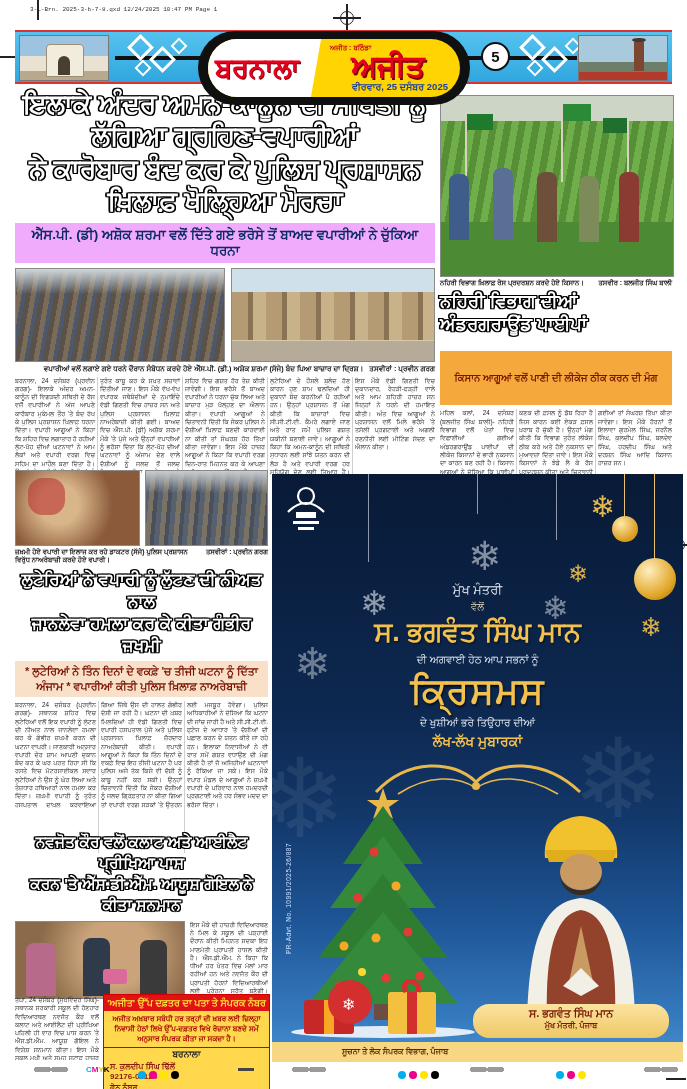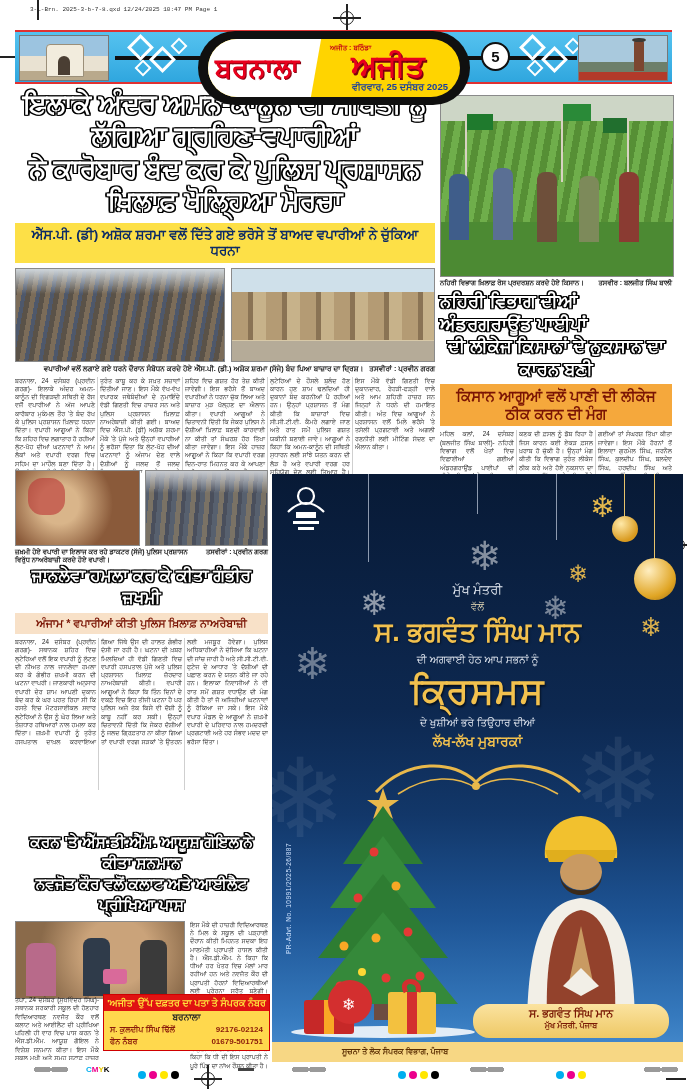--- a/index.html
+++ b/index.html
@@ -46,21 +46,21 @@
     display:flex;align-items:center;}
   #nameplate{position:absolute;right:14px;bottom:24px;width:196px;height:34px;background:linear-gradient(180deg,#fbe3a0,#eec865);
     border-radius:16px;text-align:center;line-height:1.25;padding-top:3px;box-sizing:border-box;}
   #advt-no{position:absolute;left:-54px;bottom:160px;transform:rotate(-90deg);transform-origin:center;
     font-size:6.5px;color:#cfe3ff;letter-spacing:.5px;width:140px;text-align:center;}
   
   #cbox{position:absolute;left:88px;top:162px;width:165px;background:#ffd84d;border:1.6px solid #cf0000;}
   #cbox-title{background:#e01212;color:#ffe23c;font-weight:bold;font-size:9.5px;text-align:center;padding:2px 1px;}
   #cbox-note{font-size:7.3px;color:#a50000;font-weight:bold;text-align:center;padding:3px 4px;border-bottom:1.2px solid #cf0000;line-height:1.35;}
   #cbox-city{font-weight:bold;font-size:9px;color:#222;text-align:center;padding:1px 0;}
-  .cbox-row{display:flex;justify-content:space-between;font-size:8px;font-weight:bold;color:#8a1a0a;padding:1px 6px;}
+  .cbox-row{display:flex;justify-content:space-between;font-size:8px;font-weight:bold;color:#8a1a0a;padding:1px 6px;flex-direction:column;}
   
   .grayc{position:absolute;top:4px;width:34px;height:7px;background:
      radial-gradient(ellipse at 25% 50%,#9a9a9a 0 45%,transparent 46%),
      radial-gradient(ellipse at 75% 50%,#9a9a9a 0 45%,transparent 46%);}
   .dots span{display:inline-block;width:8px;height:8px;border-radius:50%;margin-right:3px;}
   .cross{position:absolute;width:20px;height:20px;}
   .cross::before,.cross::after{content:"";position:absolute;background:#222;}
   .cross::before{left:9px;top:-4px;width:1.5px;height:28px;}
   .cross::after{top:9px;left:-4px;height:1.5px;width:28px;}
   .cross i{position:absolute;left:3px;top:3px;width:12px;height:12px;border:1.5px solid #222;border-radius:50%;}
@@ -116,21 +116,21 @@
           <span id="ttl-date">ਵੀਰਵਾਰ, 25 ਦਸੰਬਰ 2025</span>
         </div>
       </div>
     </div>
     <div id="pgnum">5</div>
   </header>
 
   <section class="abs" style="left:15px;top:88px;width:420px;">
     <div class="outline" style="font-size:27px;line-height:1.2;text-align:center;">ਇਲਾਕੇ ਅੰਦਰ ਅਮਨ-ਕਾਨੂੰਨ ਦੀ ਸਥਿਤੀ ਨੂੰ ਲੱਗਿਆ ਗ੍ਰਹਿਣ-ਵਪਾਰੀਆਂ</div>
     <div class="outline" style="font-size:27px;line-height:1.2;text-align:center;">ਨੇ ਕਾਰੋਬਾਰ ਬੰਦ ਕਰ ਕੇ ਪੁਲਿਸ ਪ੍ਰਸ਼ਾਸਨ ਖ਼ਿਲਾਫ਼ ਖੋਲ੍ਹਿਆ ਮੋਰਚਾ</div>
-    <div class="subbar" style="margin-top:5px;background:#fde047;color:#0b2a66;font-size:13.5px;padding:4px 2px;">ਐੱਸ.ਪੀ. (ਡੀ) ਅਸ਼ੋਕ ਸ਼ਰਮਾ ਵਲੋਂ ਦਿੱਤੇ ਗਏ ਭਰੋਸੇ ਤੋਂ ਬਾਅਦ ਵਪਾਰੀਆਂ ਨੇ ਚੁੱਕਿਆ ਧਰਨਾ</div>
+    <div class="subbar" style="margin-top:5px;background:#f0abfc;color:#0b2a66;font-size:13.5px;padding:4px 2px;">ਐੱਸ.ਪੀ. (ਡੀ) ਅਸ਼ੋਕ ਸ਼ਰਮਾ ਵਲੋਂ ਦਿੱਤੇ ਗਏ ਭਰੋਸੇ ਤੋਂ ਬਾਅਦ ਵਪਾਰੀਆਂ ਨੇ ਚੁੱਕਿਆ ਧਰਨਾ</div>
     <div style="display:flex;gap:6px;margin-top:5px;">
       <div class="ph" style="width:208px;height:92px;background:repeating-linear-gradient(100deg,#5a5248 0 5px,#7b6c59 5px 10px,#4e586b 10px 14px),#6a5f52;">
         <div style="position:absolute;left:0;top:0;width:100%;height:28%;background:linear-gradient(180deg,#cfd6db,#cfd6db00);"></div>
       </div>
       <div class="ph" style="flex:1;height:92px;background:linear-gradient(180deg,#cfe0ea 0 26%,#d8c9a8 26% 78%,#b5ab98 78%);">
         <div style="position:absolute;left:0;top:26%;width:100%;height:52%;background:repeating-linear-gradient(90deg,#b49b74 0 16px,#8a7354 16px 21px,#c7b28a 21px 34px);"></div>
       </div>
     </div>
     <div style="display:flex;justify-content:flex-end;margin-top:2px;">
       <span class="cap">ਵਪਾਰੀਆਂ ਵਲੋਂ ਲਗਾਏ ਗਏ ਧਰਨੇ ਦੌਰਾਨ ਸੰਬੋਧਨ ਕਰਦੇ ਹੋਏ ਐੱਸ.ਪੀ. (ਡੀ.) ਅਸ਼ੋਕ ਸ਼ਰਮਾ (ਸੱਜੇ) ਬੰਦ ਪਿਆ ਬਾਜ਼ਾਰ ਦਾ ਦ੍ਰਿਸ਼।</span>
@@ -152,62 +152,64 @@
       <div style="position:absolute;left:52px;top:72px;width:20px;height:72px;background:#5a6f94;border-radius:8px 8px 0 0;"></div>
       <div style="position:absolute;left:96px;top:76px;width:20px;height:70px;background:#6e4f3a;border-radius:8px 8px 0 0;"></div>
       <div style="position:absolute;left:138px;top:80px;width:20px;height:66px;background:#7d8a5a;border-radius:8px 8px 0 0;"></div>
       <div style="position:absolute;left:178px;top:76px;width:20px;height:70px;background:#8a3b32;border-radius:8px 8px 0 0;"></div>
     </div>
     <div style="display:flex;justify-content:space-between;margin-top:2px;">
       <span class="cap" style="font-size:6.8px;">ਨਹਿਰੀ ਵਿਭਾਗ ਖ਼ਿਲਾਫ਼ ਰੋਸ ਪ੍ਰਦਰਸ਼ਨ ਕਰਦੇ ਹੋਏ ਕਿਸਾਨ।</span>
       <span class="cap" style="font-size:6.8px;white-space:nowrap;margin-left:4px;">ਤਸਵੀਰ : ਬਲਜੀਤ ਸਿੰਘ ਬਾਲੀ</span>
     </div>
     <div class="outline" style="font-size:18px;line-height:1.25;margin-top:3px;">ਨਹਿਰੀ ਵਿਭਾਗ ਦੀਆਂ ਅੰਡਰਗਰਾਊਂਡ ਪਾਈਪਾਂ</div>
-    <div class="outline" style="font-size:18px;line-height:1.25;text-align:center;">ਦੀ ਲੀਕੇਜ ਕਿਸਾਨਾਂ ਦੇ ਨੁਕਸਾਨ ਦਾ ਕਾਰਨ ਬਣੀ</div>
-    <div class="subbar" style="margin-top:4px;background:#f5a83c;color:#7a1404;font-size:15px;padding:3px 2px;">ਕਿਸਾਨ ਆਗੂਆਂ ਵਲੋਂ ਪਾਣੀ ਦੀ ਲੀਕੇਜ ਠੀਕ ਕਰਨ ਦੀ ਮੰਗ</div>
+    <div class="subbar" style="margin-top:16px;background:#f5a83c;color:#7a1404;font-size:10px;padding:21px 2px;">ਕਿਸਾਨ ਆਗੂਆਂ ਵਲੋਂ ਪਾਣੀ ਦੀ ਲੀਕੇਜ ਠੀਕ ਕਰਨ ਦੀ ਮੰਗ</div>
     <div class="body-txt" style="margin-top:4px;height:92px;column-count:3;column-gap:5px;column-rule:1px solid #cfcfcf;">ਮਹਿਲ ਕਲਾਂ, 24 ਦਸੰਬਰ (ਬਲਜੀਤ ਸਿੰਘ ਬਾਲੀ)- ਨਹਿਰੀ ਵਿਭਾਗ ਵਲੋਂ ਖੇਤਾਂ ਵਿਚ ਵਿਛਾਈਆਂ ਗਈਆਂ ਅੰਡਰਗਰਾਊਂਡ ਪਾਈਪਾਂ ਦੀ ਲੀਕੇਜ ਕਿਸਾਨਾਂ ਦੇ ਭਾਰੀ ਨੁਕਸਾਨ ਦਾ ਕਾਰਨ ਬਣ ਰਹੀ ਹੈ। ਕਿਸਾਨ ਆਗੂਆਂ ਨੇ ਦੱਸਿਆ ਕਿ ਪਾਈਪਾਂ ਵਿਚੋਂ ਲਗਾਤਾਰ ਸਿੰਮ ਰਿਹਾ ਪਾਣੀ ਕਣਕ ਦੀ ਫ਼ਸਲ ਨੂੰ ਡੋਬ ਰਿਹਾ ਹੈ ਜਿਸ ਕਾਰਨ ਕਈ ਏਕੜ ਫ਼ਸਲ ਖ਼ਰਾਬ ਹੋ ਚੁੱਕੀ ਹੈ। ਉਨ੍ਹਾਂ ਮੰਗ ਕੀਤੀ ਕਿ ਵਿਭਾਗ ਤੁਰੰਤ ਲੀਕੇਜ ਠੀਕ ਕਰੇ ਅਤੇ ਹੋਏ ਨੁਕਸਾਨ ਦਾ ਮੁਆਵਜ਼ਾ ਦਿੱਤਾ ਜਾਵੇ। ਇਸ ਮੌਕੇ ਕਿਸਾਨਾਂ ਨੇ ਝੰਡੇ ਲੈ ਕੇ ਰੋਸ ਪ੍ਰਦਰਸ਼ਨ ਕੀਤਾ ਅਤੇ ਚਿਤਾਵਨੀ ਦਿੱਤੀ ਕਿ ਜੇਕਰ ਮੰਗਾਂ ਨਾ ਮੰਨੀਆਂ ਗਈਆਂ ਤਾਂ ਸੰਘਰਸ਼ ਤਿੱਖਾ ਕੀਤਾ ਜਾਵੇਗਾ। ਇਸ ਮੌਕੇ ਹੋਰਨਾਂ ਤੋਂ ਇਲਾਵਾ ਗੁਰਮੇਲ ਸਿੰਘ, ਜਰਨੈਲ ਸਿੰਘ, ਕੁਲਦੀਪ ਸਿੰਘ, ਬਲਦੇਵ ਸਿੰਘ, ਹਰਦੀਪ ਸਿੰਘ ਅਤੇ ਦਰਸ਼ਨ ਸਿੰਘ ਆਦਿ ਕਿਸਾਨ ਹਾਜ਼ਰ ਸਨ।</div>
   </section>
 
   <section class="abs" style="left:15px;top:470px;width:253px;">
     <div style="display:flex;gap:5px;">
       <div class="ph" style="width:123px;height:74px;background:radial-gradient(circle at 35% 45%,#d9b58a 0 22%,#8a5a3a 60%),#6a4a34;">
         <div style="position:absolute;left:10%;top:10%;width:30%;height:50%;background:#b33;border-radius:40%;opacity:.6;"></div>
       </div>
       <div class="ph" style="flex:1;height:74px;background:repeating-linear-gradient(95deg,#57606e 0 5px,#7a7265 5px 10px,#4a4f5c 10px 14px),#5e5a52;">
         <div style="position:absolute;left:0;top:0;width:100%;height:30%;background:linear-gradient(180deg,#c9ccd1,#c9ccd100);"></div>
       </div>
     </div>
     <div style="display:flex;justify-content:space-between;margin-top:2px;">
       <span class="cap" style="font-size:6.8px;">ਜ਼ਖ਼ਮੀ ਹੋਏ ਵਪਾਰੀ ਦਾ ਇਲਾਜ ਕਰ ਰਹੇ ਡਾਕਟਰ (ਸੱਜੇ) ਪੁਲਿਸ ਪ੍ਰਸ਼ਾਸਨ ਵਿਰੁੱਧ ਨਾਅਰੇਬਾਜ਼ੀ ਕਰਦੇ ਹੋਏ ਵਪਾਰੀ।</span>
       <span class="cap" style="font-size:6.8px;white-space:nowrap;margin-left:4px;">ਤਸਵੀਰਾਂ : ਪ੍ਰਵੀਨ ਗਰਗ</span>
     </div>
+    <div class="outline" style="font-size:17px;line-height:1.3;text-align:center;margin-top:4px;">ਲੁਟੇਰਿਆਂ ਨੇ ਵਪਾਰੀ ਨੂੰ ਲੁੱਟਣ ਦੀ ਨੀਅਤ ਨਾਲ</div>
     <div class="outline" style="font-size:17px;line-height:1.3;text-align:center;">ਜਾਨਲੇਵਾ ਹਮਲਾ ਕਰ ਕੇ ਕੀਤਾ ਗੰਭੀਰ ਜ਼ਖਮੀ</div>
     <div class="subbar" style="margin-top:4px;background:#f8e1c8;color:#7a1404;font-size:11px;padding:3px 2px;line-height:1.35;">
+      <div>* ਲੁਟੇਰਿਆਂ ਨੇ ਤਿੰਨ ਦਿਨਾਂ ਦੇ ਵਕਫ਼ੇ 'ਚ ਤੀਜੀ ਘਟਨਾ ਨੂੰ ਦਿੱਤਾ</div>
       <div>ਅੰਜਾਮ * ਵਪਾਰੀਆਂ ਕੀਤੀ ਪੁਲਿਸ ਖ਼ਿਲਾਫ਼ ਨਾਅਰੇਬਾਜ਼ੀ</div>
     </div>
     <div class="body-txt" style="margin-top:4px;height:152px;column-count:3;column-gap:5px;column-rule:1px solid #cfcfcf;">ਬਰਨਾਲਾ, 24 ਦਸੰਬਰ (ਪ੍ਰਵੀਨ ਗਰਗ)- ਸਥਾਨਕ ਸ਼ਹਿਰ ਵਿਚ ਲੁਟੇਰਿਆਂ ਵਲੋਂ ਇਕ ਵਪਾਰੀ ਨੂੰ ਲੁੱਟਣ ਦੀ ਨੀਅਤ ਨਾਲ ਜਾਨਲੇਵਾ ਹਮਲਾ ਕਰ ਕੇ ਗੰਭੀਰ ਜ਼ਖਮੀ ਕਰਨ ਦੀ ਘਟਨਾ ਵਾਪਰੀ। ਜਾਣਕਾਰੀ ਅਨੁਸਾਰ ਵਪਾਰੀ ਦੇਰ ਸ਼ਾਮ ਆਪਣੀ ਦੁਕਾਨ ਬੰਦ ਕਰ ਕੇ ਘਰ ਪਰਤ ਰਿਹਾ ਸੀ ਕਿ ਰਸਤੇ ਵਿਚ ਮੋਟਰਸਾਈਕਲ ਸਵਾਰ ਲੁਟੇਰਿਆਂ ਨੇ ਉਸ ਨੂੰ ਘੇਰ ਲਿਆ ਅਤੇ ਤੇਜ਼ਧਾਰ ਹਥਿਆਰਾਂ ਨਾਲ ਹਮਲਾ ਕਰ ਦਿੱਤਾ। ਜ਼ਖ਼ਮੀ ਵਪਾਰੀ ਨੂੰ ਤੁਰੰਤ ਹਸਪਤਾਲ ਦਾਖ਼ਲ ਕਰਵਾਇਆ ਗਿਆ ਜਿੱਥੇ ਉਸ ਦੀ ਹਾਲਤ ਗੰਭੀਰ ਦੱਸੀ ਜਾ ਰਹੀ ਹੈ। ਘਟਨਾ ਦੀ ਖ਼ਬਰ ਮਿਲਦਿਆਂ ਹੀ ਵੱਡੀ ਗਿਣਤੀ ਵਿਚ ਵਪਾਰੀ ਹਸਪਤਾਲ ਪੁੱਜੇ ਅਤੇ ਪੁਲਿਸ ਪ੍ਰਸ਼ਾਸਨ ਖ਼ਿਲਾਫ਼ ਜ਼ੋਰਦਾਰ ਨਾਅਰੇਬਾਜ਼ੀ ਕੀਤੀ। ਵਪਾਰੀ ਆਗੂਆਂ ਨੇ ਕਿਹਾ ਕਿ ਤਿੰਨ ਦਿਨਾਂ ਦੇ ਵਕਫ਼ੇ ਵਿਚ ਇਹ ਤੀਜੀ ਘਟਨਾ ਹੈ ਪਰ ਪੁਲਿਸ ਅਜੇ ਤੱਕ ਕਿਸੇ ਵੀ ਦੋਸ਼ੀ ਨੂੰ ਕਾਬੂ ਨਹੀਂ ਕਰ ਸਕੀ। ਉਨ੍ਹਾਂ ਚਿਤਾਵਨੀ ਦਿੱਤੀ ਕਿ ਜੇਕਰ ਦੋਸ਼ੀਆਂ ਨੂੰ ਜਲਦ ਗ੍ਰਿਫ਼ਤਾਰ ਨਾ ਕੀਤਾ ਗਿਆ ਤਾਂ ਵਪਾਰੀ ਵਰਗ ਸੜਕਾਂ 'ਤੇ ਉਤਰਨ ਲਈ ਮਜਬੂਰ ਹੋਵੇਗਾ। ਪੁਲਿਸ ਅਧਿਕਾਰੀਆਂ ਨੇ ਦੱਸਿਆ ਕਿ ਘਟਨਾ ਦੀ ਜਾਂਚ ਜਾਰੀ ਹੈ ਅਤੇ ਸੀ.ਸੀ.ਟੀ.ਵੀ. ਫੁਟੇਜ ਦੇ ਆਧਾਰ 'ਤੇ ਦੋਸ਼ੀਆਂ ਦੀ ਪਛਾਣ ਕਰਨ ਦੇ ਯਤਨ ਕੀਤੇ ਜਾ ਰਹੇ ਹਨ। ਇਲਾਕਾ ਨਿਵਾਸੀਆਂ ਨੇ ਵੀ ਰਾਤ ਸਮੇਂ ਗਸ਼ਤ ਵਧਾਉਣ ਦੀ ਮੰਗ ਕੀਤੀ ਹੈ ਤਾਂ ਜੋ ਅਜਿਹੀਆਂ ਘਟਨਾਵਾਂ ਨੂੰ ਰੋਕਿਆ ਜਾ ਸਕੇ। ਇਸ ਮੌਕੇ ਵਪਾਰ ਮੰਡਲ ਦੇ ਆਗੂਆਂ ਨੇ ਜ਼ਖ਼ਮੀ ਵਪਾਰੀ ਦੇ ਪਰਿਵਾਰ ਨਾਲ ਹਮਦਰਦੀ ਪ੍ਰਗਟਾਈ ਅਤੇ ਹਰ ਸੰਭਵ ਮਦਦ ਦਾ ਭਰੋਸਾ ਦਿੱਤਾ।</div>
   </section>
 
   <section class="abs" style="left:15px;top:832px;width:253px;height:230px;">
+    <div class="outline" style="font-size:15.5px;line-height:1.35;text-align:center;">ਨਵਜੋਤ ਕੌਰ ਵਲੋਂ ਕਲਾਟ ਅਤੇ ਆਈਲੈਟ ਪ੍ਰੀਖਿਆ ਪਾਸ</div>
     <div class="outline" style="font-size:15.5px;line-height:1.35;text-align:center;">ਕਰਨ 'ਤੇ ਐੱਸ.ਡੀ.ਐੱਮ. ਆਯੂਸ਼ ਗੋਇਲ ਨੇ ਕੀਤਾ ਸਨਮਾਨ</div>
-    <div class="outline" style="font-size:15.5px;line-height:1.35;text-align:center;">ਨਵਜੋਤ ਕੌਰ ਵਲੋਂ ਕਲਾਟ ਅਤੇ ਆਈਲੈਟ ਪ੍ਰੀਖਿਆ ਪਾਸ</div>
     <div style="display:flex;gap:5px;margin-top:5px;">
       <div class="ph" style="width:168px;height:76px;background:radial-gradient(circle at 60% 40%,#caa37a 0 30%,#8a6a4a 70%),#6a5040;">
         <div style="position:absolute;left:6%;top:28%;width:18%;height:70%;background:#b86a8a;border-radius:8px 8px 0 0;"></div>
         <div style="position:absolute;left:40%;top:22%;width:16%;height:76%;background:#2f3b4a;border-radius:8px 8px 0 0;"></div>
         <div style="position:absolute;left:74%;top:24%;width:16%;height:74%;background:#3a3a3a;border-radius:8px 8px 0 0;"></div>
         <div style="position:absolute;left:52%;top:62%;width:14%;height:20%;background:#d96a9a;border-radius:3px;"></div>
       </div>
       <div class="body-txt" style="flex:1;height:226px;">ਇਸ ਮੌਕੇ ਦੀ ਹਾਜ਼ਰੀ ਵਿਦਿਆਰਥਣ ਨੇ ਮਿਲ ਕੇ ਸਕੂਲ ਦੀ ਪੜ੍ਹਾਈ ਦੌਰਾਨ ਕੀਤੀ ਮਿਹਨਤ ਸਦਕਾ ਇਹ ਮਾਣਮੱਤੀ ਪ੍ਰਾਪਤੀ ਹਾਸਲ ਕੀਤੀ ਹੈ। ਐੱਸ.ਡੀ.ਐੱਮ. ਨੇ ਕਿਹਾ ਕਿ ਧੀਆਂ ਹਰ ਖੇਤਰ ਵਿਚ ਮੱਲਾਂ ਮਾਰ ਰਹੀਆਂ ਹਨ ਅਤੇ ਨਵਜੋਤ ਕੌਰ ਦੀ ਪ੍ਰਾਪਤੀ ਹੋਰਨਾਂ ਵਿਦਿਆਰਥੀਆਂ ਲਈ ਪ੍ਰੇਰਨਾ ਸਰੋਤ ਬਣੇਗੀ। ਉਨ੍ਹਾਂ ਵਿਦਿਆਰਥਣ ਨੂੰ ਸਨਮਾਨ ਚਿੰਨ੍ਹ ਦੇ ਕੇ ਸਨਮਾਨਿਤ ਕੀਤਾ ਅਤੇ ਉਸ ਦੇ ਉੱਜਵਲ ਭਵਿੱਖ ਦੀ ਕਾਮਨਾ ਕੀਤੀ। ਸਕੂਲ ਸਟਾਫ਼ ਨੇ ਵੀ ਵਿਦਿਆਰਥਣ ਦੀ ਮਿਹਨਤ ਦੀ ਸ਼ਲਾਘਾ ਕੀਤੀ ਅਤੇ ਮਠਿਆਈ ਵੰਡ ਕੇ ਖ਼ੁਸ਼ੀ ਮਨਾਈ ਗਈ। ਮਾਪਿਆਂ ਨੇ ਕਿਹਾ ਕਿ ਧੀ ਦੀ ਇਸ ਪ੍ਰਾਪਤੀ ਨੇ ਪੂਰੇ ਪਿੰਡ ਦਾ ਨਾਂਅ ਰੌਸ਼ਨ ਕੀਤਾ ਹੈ।</div>
     </div>
 
     <div class="body-txt" style="position:absolute;left:0;top:164px;width:84px;height:64px;">ਤਪਾ, 24 ਦਸੰਬਰ (ਸੁਖਵਿੰਦਰ ਸਿੰਘ)- ਸਥਾਨਕ ਸਰਕਾਰੀ ਸਕੂਲ ਦੀ ਹੋਣਹਾਰ ਵਿਦਿਆਰਥਣ ਨਵਜੋਤ ਕੌਰ ਵਲੋਂ ਕਲਾਟ ਅਤੇ ਆਈਲੈਟ ਦੀ ਪ੍ਰੀਖਿਆ ਪਹਿਲੀ ਹੀ ਵਾਰ ਵਿਚ ਪਾਸ ਕਰਨ 'ਤੇ ਐੱਸ.ਡੀ.ਐੱਮ. ਆਯੂਸ਼ ਗੋਇਲ ਨੇ ਵਿਸ਼ੇਸ਼ ਸਨਮਾਨ ਕੀਤਾ। ਇਸ ਮੌਕੇ ਸਕੂਲ ਮੁਖੀ ਅਤੇ ਸਮੂਹ ਸਟਾਫ਼ ਹਾਜ਼ਰ ਸੀ।</div>
 
     <div id="cbox">
       <div id="cbox-title">'ਅਜੀਤ' ਉੱਪ ਦਫ਼ਤਰ ਦਾ ਪਤਾ ਤੇ ਸੰਪਰਕ ਨੰਬਰ</div>
+      <div id="cbox-note">ਅਜੀਤ ਅਖ਼ਬਾਰ ਸਬੰਧੀ ਹਰ ਤਰ੍ਹਾਂ ਦੀ ਖ਼ਬਰ ਲਈ ਜ਼ਿਲ੍ਹਾ ਨਿਵਾਸੀ ਹੇਠਾਂ ਲਿਖੇ ਉੱਪ-ਦਫ਼ਤਰ ਵਿਖੇ ਰੋਜ਼ਾਨਾ ਬਣਦੇ ਸਮੇਂ ਅਨੁਸਾਰ ਸੰਪਰਕ ਕੀਤਾ ਜਾ ਸਕਦਾ ਹੈ।</div>
       <div id="cbox-city">ਬਰਨਾਲਾ</div>
       <div class="cbox-row">
         <span>ਸ. ਕੁਲਦੀਪ ਸਿੰਘ ਢਿੱਲੋਂ</span>
         <span>92176-02124</span>
       </div>
       <div class="cbox-row" style="padding-bottom:3px;">
         <span>ਫੋਨ ਨੰਬਰ</span>
         <span>01679-501751</span>
       </div>
     </div>

